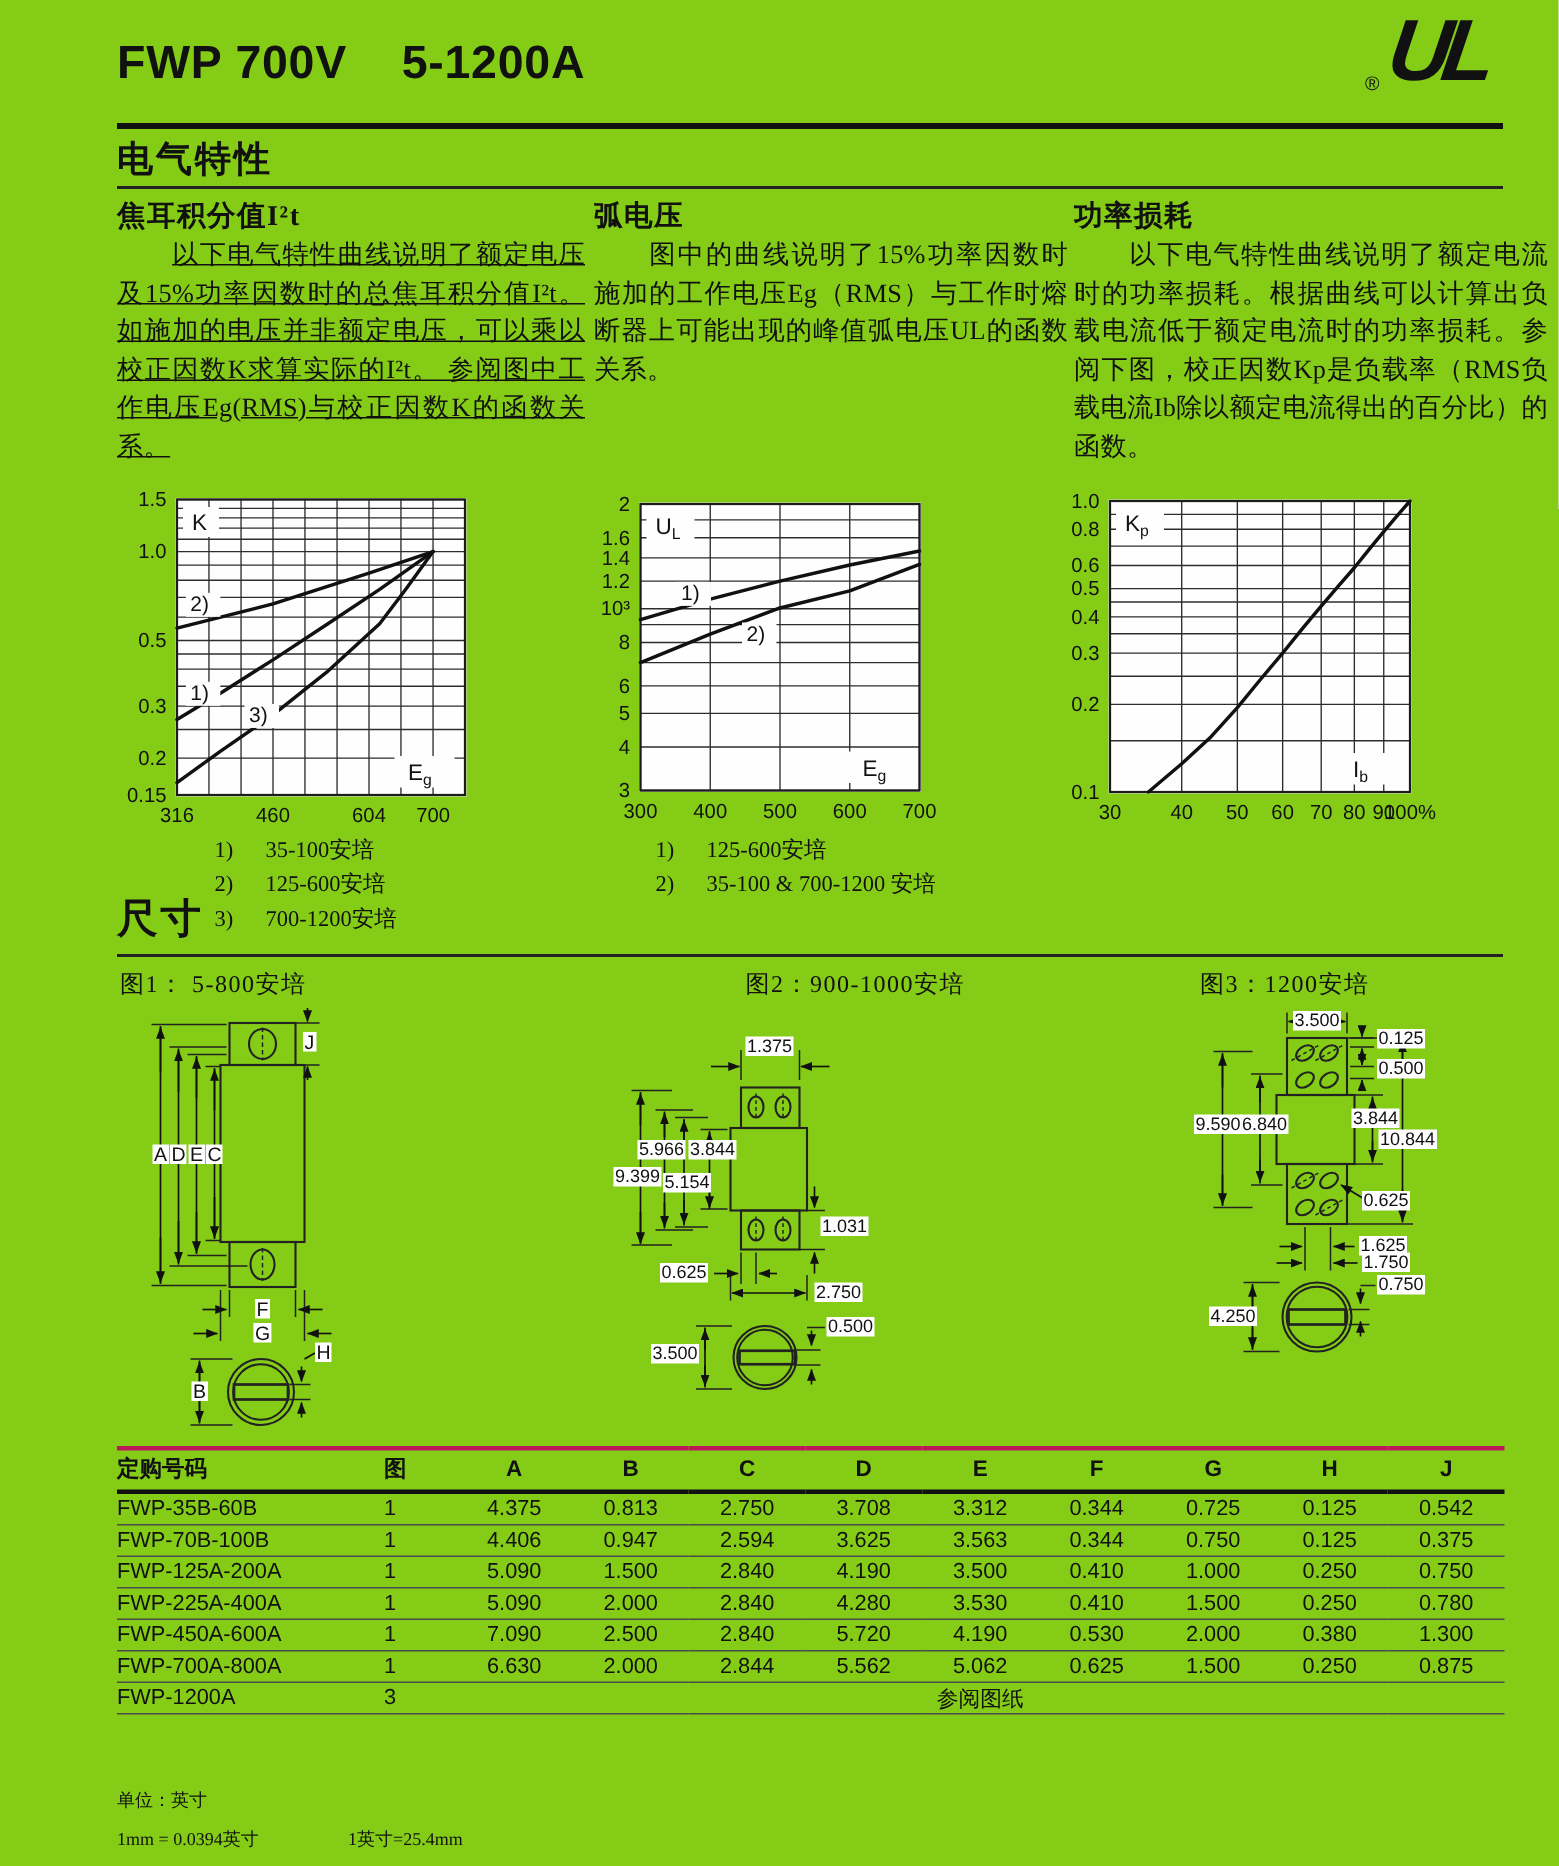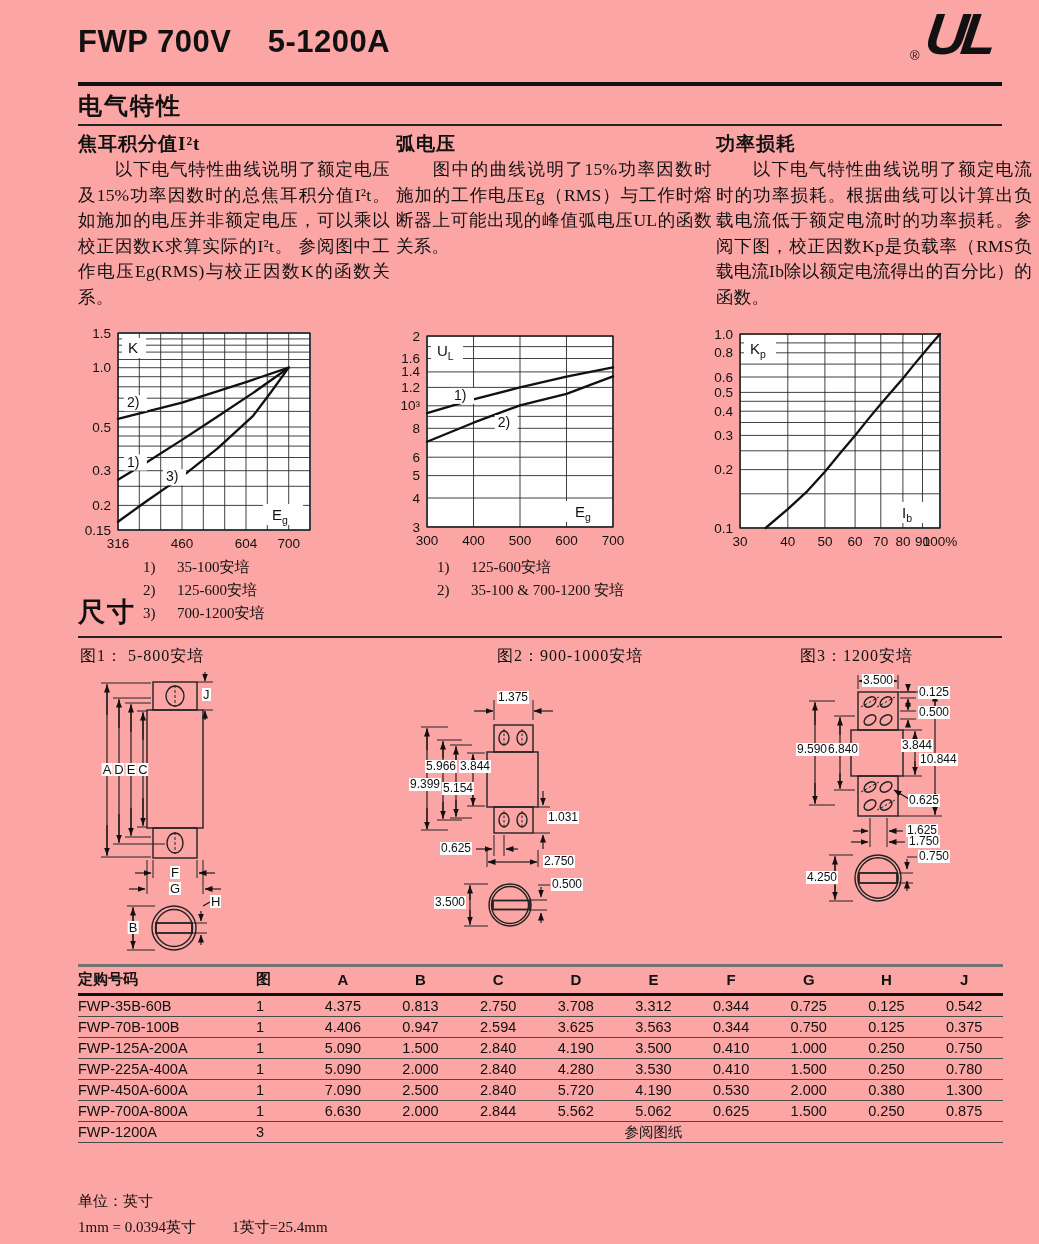--- a/index.html
+++ b/index.html
@@ -1,16 +1,16 @@
 <!DOCTYPE html>
 <html><head>
 <meta charset="utf-8">
 <style>
   html,body{margin:0;padding:0;background:#e8e8e8;}
-  .page{position:relative;width:1039px;height:1244px;background:#fca5a5;overflow:hidden;
+  .page{position:relative;width:1039px;height:1244px;background:#84cc16;overflow:hidden;
         font-family:"Liberation Sans","DejaVu Sans",sans-serif;color:#111;}
   .abs{position:absolute;}
   .serif{font-family:"Liberation Serif","DejaVu Serif",serif;}
 
   .doc-title{left:78px;top:24px;font-size:31px;font-weight:bold;letter-spacing:.5px;white-space:pre;}
   .ul-logo{left:908px;top:4px;width:100px;height:72px;}
   .ul-mono{position:absolute;left:18px;top:-4px;font-size:58px;font-weight:900;font-style:italic;
            transform:skewX(-8deg);letter-spacing:-6px;}
   .ul-reg{position:absolute;left:2px;top:44px;font-size:13px;}
   .rule-thick{left:78px;top:82px;width:924px;height:4px;background:#111;}
@@ -26,28 +26,28 @@
   .fig-cap{font-size:16px;letter-spacing:1px;}
 
   .figbox{position:absolute;}
   .figbox svg{position:absolute;left:0;top:0;overflow:visible;}
   .dim{position:absolute;font:12px "Liberation Sans","DejaVu Sans",sans-serif;background:#fefefe;
        padding:0 1px;white-space:nowrap;line-height:13px;}
   .dimC{transform:translateX(-50%);}
   .dimL{font-size:13px;font-weight:normal;}
 
   .dimtable{position:absolute;left:78px;top:964px;width:925px;border-collapse:collapse;table-layout:fixed;}
-  .dimtable th{border-top:3px solid #737373;border-bottom:3px solid #111;font-size:15px;font-weight:bold;
+  .dimtable th{border-top:3px solid #be185d;border-bottom:3px solid #111;font-size:15px;font-weight:bold;
                padding:3px 0 4px;}
   .dimtable td{border-bottom:1.5px solid #4a4a4a;font-size:14.5px;height:20px;padding:0;}
   .c-name{text-align:left;}
   .c-fig{text-align:left;padding-left:2px;}
   .c-num{text-align:center;}
   .c-span{text-align:center;}
-  .footer-line{font-size:15px;}
+  .footer-line{font-size:12px;}
   .chart{position:absolute;}
 </style>
 </head>
 <body>
 
 <svg width="0" height="0" style="position:absolute">
   <defs>
     <marker id="arr" markerWidth="8" markerHeight="6" refX="7.5" refY="3" orient="auto" markerUnits="userSpaceOnUse">
       <path d="M0,0 L8,3 L0,6 z" fill="#111"></path>
     </marker>
@@ -59,21 +59,21 @@
   <div class="abs doc-title">FWP 700V    5-1200A</div>
   <div class="abs ul-logo">
     <span class="ul-mono">UL</span>
     <span class="ul-reg">®</span>
   </div>
   <div class="abs rule-thick"></div>
   <div class="abs serif sec-head" style="left:78px;top:90px;">电气特性</div>
   <div class="abs rule-thin" style="top:124px;"></div>
 
   <div class="abs serif col-head" style="left:78px;top:131px;">焦耳积分值I²t</div>
-  <div class="abs serif col-body" style="left:78px;top:157px;width:312px;">以下电气特性曲线说明了额定电压及15%功率因数时的总焦耳积分值I²t。如施加的电压并非额定电压，可以乘以校正因数K求算实际的I²t。 参阅图中工作电压Eg(RMS)与校正因数K的函数关系。</div>
+  <div class="abs serif col-body" style="left:78px;top:157px;width:312px;text-decoration:underline;">以下电气特性曲线说明了额定电压及15%功率因数时的总焦耳积分值I²t。如施加的电压并非额定电压，可以乘以校正因数K求算实际的I²t。 参阅图中工作电压Eg(RMS)与校正因数K的函数关系。</div>
 
   <div class="abs serif col-head" style="left:396px;top:131px;">弧电压</div>
   <div class="abs serif col-body" style="left:396px;top:157px;width:316px;">图中的曲线说明了15%功率因数时施加的工作电压Eg（RMS）与工作时熔断器上可能出现的峰值弧电压UL的函数关系。</div>
 
   <div class="abs serif col-head" style="left:716px;top:131px;">功率损耗</div>
   <div class="abs serif col-body" style="left:716px;top:157px;width:316px;">以下电气特性曲线说明了额定电流时的功率损耗。根据曲线可以计算出负载电流低于额定电流时的功率损耗。参阅下图，校正因数Kp是负载率（RMS负载电流Ib除以额定电流得出的百分比）的函数。</div>
 
   <div class="chart" id="chart1" style="left:118px;top:333px;width:192px;height:197px;"><svg width="192" height="197" style="overflow:visible">
         <rect x="-1" y="-1" width="194" height="199" fill="#fefefe"></rect>
         <line x1="0" y1="197.0" x2="192" y2="197.0" stroke="#2d2d2d" stroke-width="0.9"></line>

